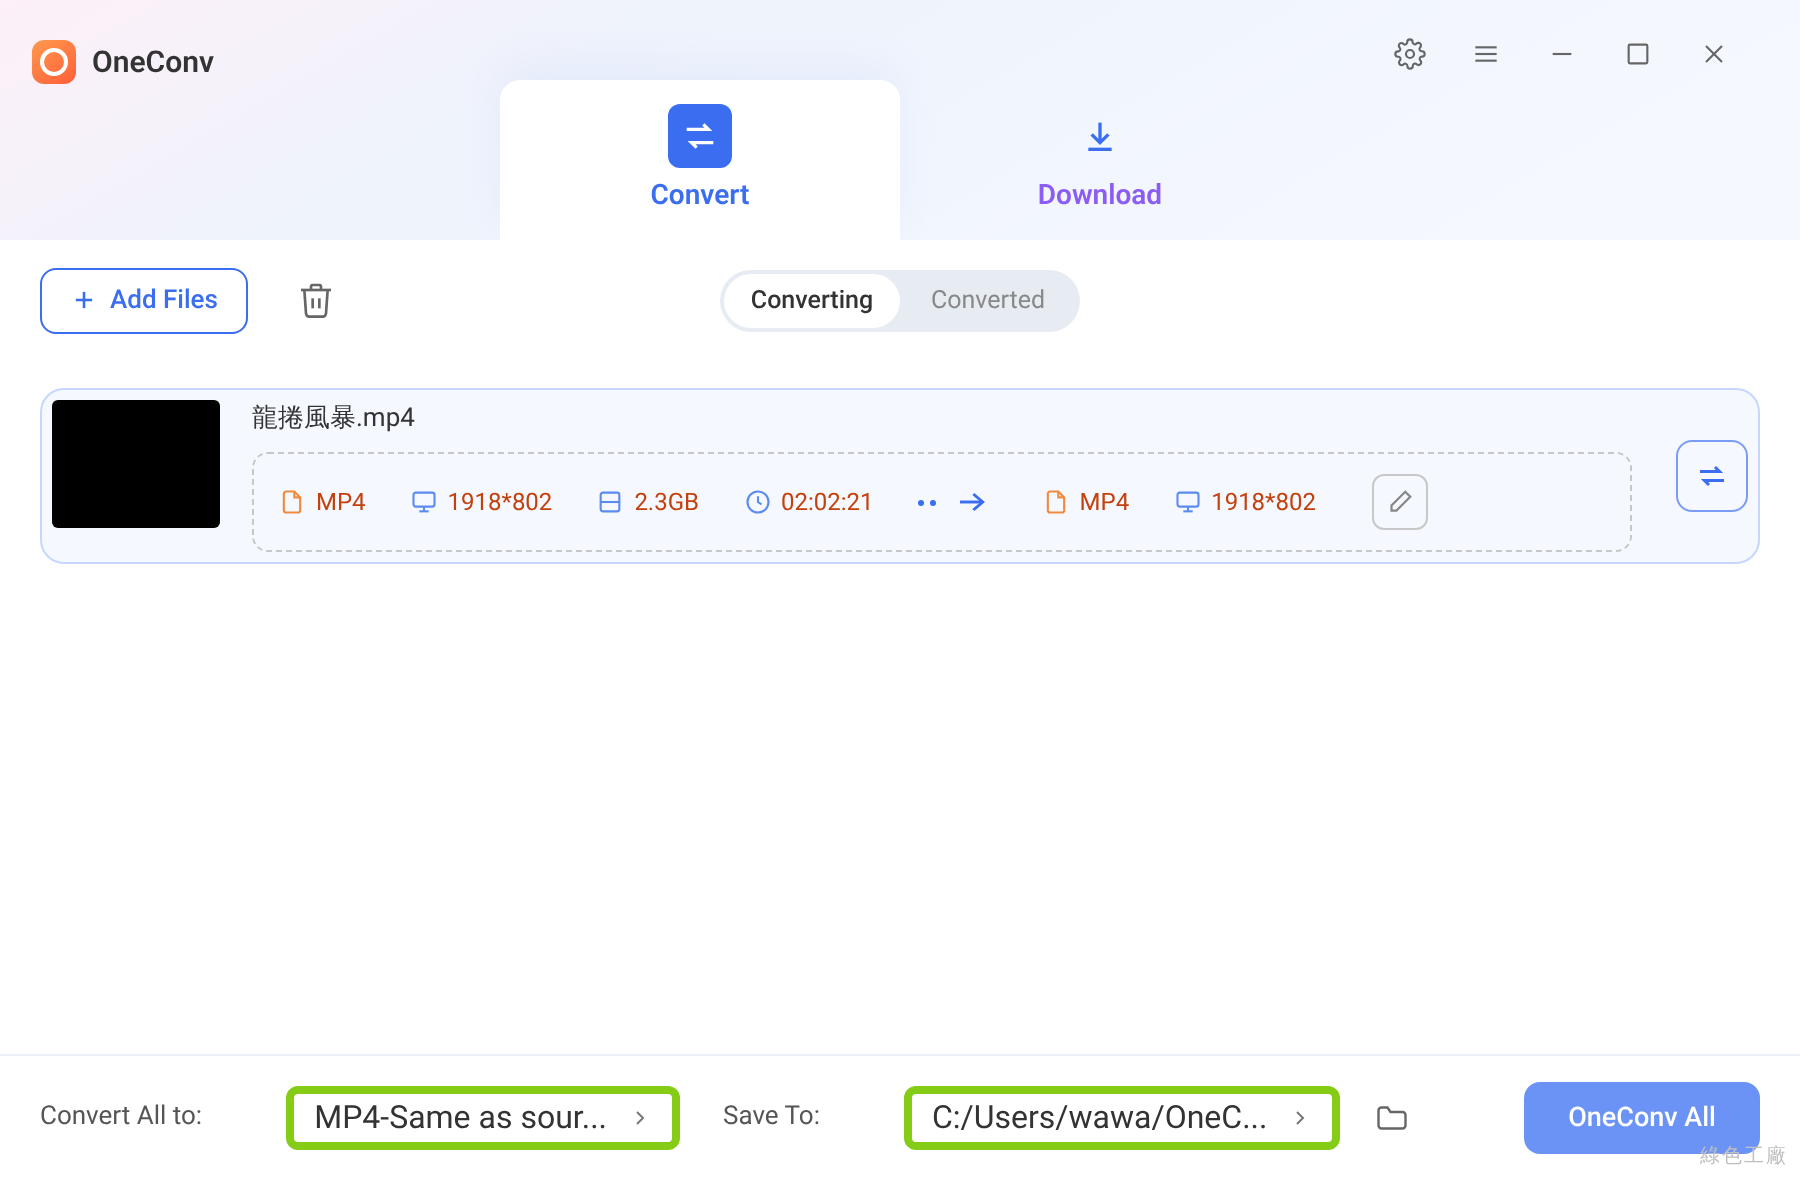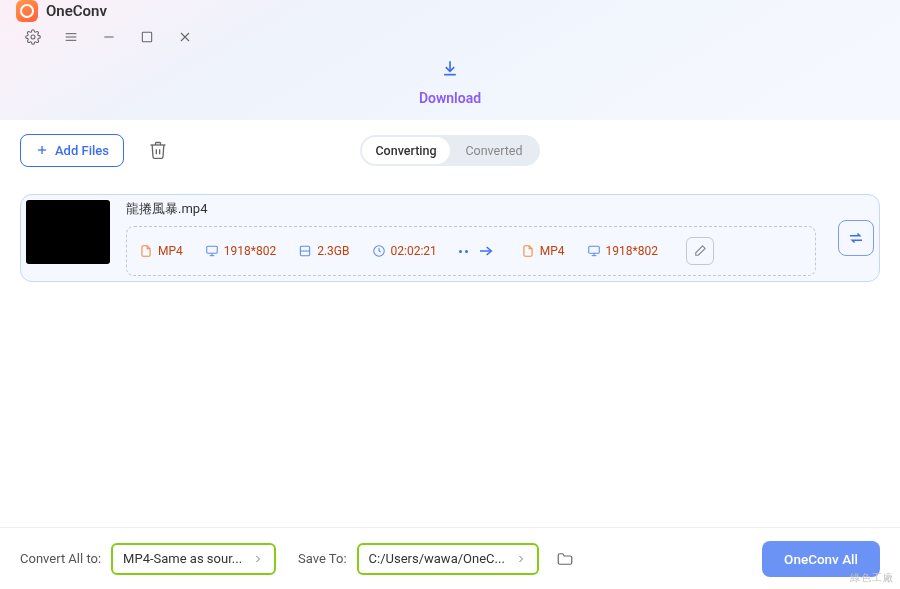--- a/index.html
+++ b/index.html
@@ -10,23 +10,22 @@
     display: flex;
     flex-direction: column;
     overflow: hidden;
     color: #444;
   }
 
   
   .titlebar {
     height: 42px;
     display: flex;
-    align-items: flex-start;
+    align-items: flex-end;
     padding: 0 26px 0 16px;
-    flex-direction: column;
   }
   .logo {
     display: flex;
     align-items: center;
     gap: 8px;
   }
   .logo-mark {
     width: 22px; height: 22px;
     border-radius: 6px;
     background: linear-gradient(145deg,#ff9a4d,#ff5e3a);
@@ -148,23 +147,23 @@
   }
   .swap-btn svg{width:18px;height:18px;stroke:#3a6df0;fill:none;stroke-width:2;}
 
   
   .bottombar{
     height:62px;background:#fff;border-top:1px solid #eceff5;
     display:flex;align-items:center;padding:0 20px;gap:10px;font-size:13px;color:#555;
   }
   .bb-label{white-space:nowrap;}
   .select-like{
-    border:2px solid #84cc16;border-radius:6px;background:#fff;height:32px;
+    border:4px solid #84cc16;border-radius:6px;background:#fff;height:32px;
     display:flex;align-items:center;padding:0 10px;gap:10px;cursor:pointer;color:#333;
-    font-size:13px;min-width:150px;justify-content:space-between;
+    font-size:16px;min-width:150px;justify-content:space-between;margin-left:32px;
   }
   .select-like svg{width:12px;height:12px;stroke:#777;stroke-width:2;fill:none;}
   .folder-btn{
     width:32px;height:32px;display:flex;align-items:center;justify-content:center;cursor:pointer;color:#666;
   }
   .folder-btn svg{width:18px;height:18px;stroke:currentColor;fill:none;stroke-width:1.6;}
   .bb-spacer{flex:1;}
   .convert-all-btn{
     background:#6b93f5;color:#fff;border:none;border-radius:8px;padding:10px 22px;
     font-size:13.5px;font-weight:500;cursor:pointer;
@@ -210,20 +209,29 @@
     <div class="title-btn">
       <svg viewBox="0 0 24 24">
           <line x1="6" y1="6" x2="18" y2="18"></line>
           <line x1="18" y1="6" x2="6" y2="18"></line>
         </svg>
     </div>
   </div>
 </div>
 
 <div class="tabs">
+  <div class="tab active">
+    <div class="tab-icon">
+      <svg viewBox="0 0 24 24">
+          <path d="M4 8h13l-3-3"></path>
+          <path d="M20 16H7l3 3"></path>
+        </svg>
+    </div>
+    <span>Convert</span>
+  </div>
   <div class="tab">
     <div class="tab-icon">
       <svg viewBox="0 0 24 24">
           <path d="M12 4v11"></path>
           <path d="M7 11l5 5 5-5"></path>
           <path d="M5 20h14"></path>
         </svg>
     </div>
     <span>Download</span>
   </div>

